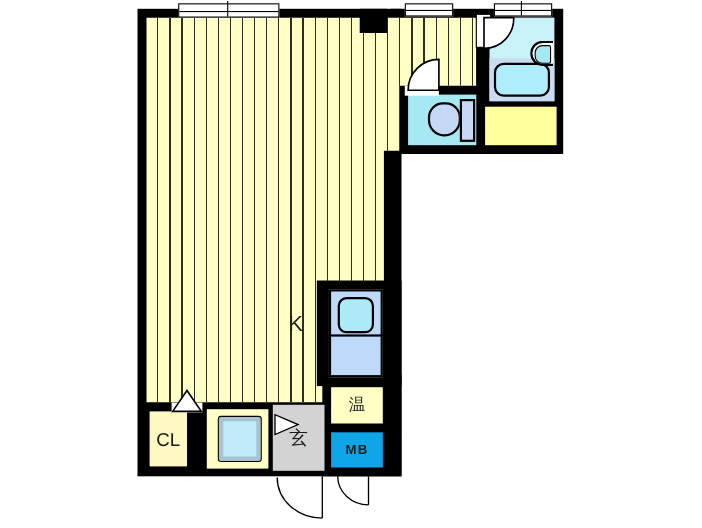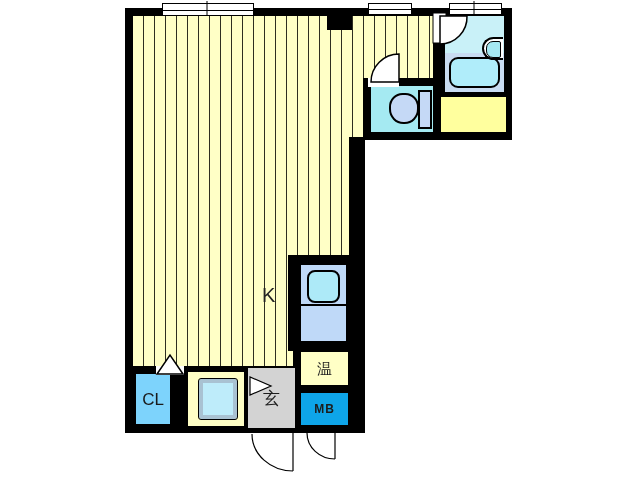--- a/index.html
+++ b/index.html
@@ -65,21 +65,21 @@
   <div class="abs" style="left:299px;top:304px;width:49px;height:2px;background:#000;"></div>
 
   <div class="abs room" style="left:301px;top:352px;width:47px;height:33px;background:#ffffc6;">
     <span class="label small-label">温</span>
   </div>
 
   <div class="abs room" style="left:301px;top:393px;width:47px;height:32px;background:#0ea5e9;">
     <span class="label mb-label">MB</span>
   </div>
 
-  <div class="abs room" style="left:136px;top:374px;width:34px;height:50px;background:#7dd3fc;">
+  <div class="abs room" style="left:136px;top:374px;width:34px;height:50px;background:#fef9c3;">
     <span class="label cl-label">CL</span>
   </div>
 
   <div class="abs" style="left:188px;top:372px;width:56px;height:54px;background:#ffffc6;"></div>
   <div class="abs" style="left:199px;top:379px;width:38px;height:40px;background:#beecfa;border:4px solid #a9c2d2;box-sizing:border-box;outline:1px solid #000;border-radius:2px;"></div>
 
   <div class="abs room" style="left:248px;top:368px;width:47px;height:60px;background:#d3d3d3;">
     <span class="label gen-label">玄</span>
   </div>
 

